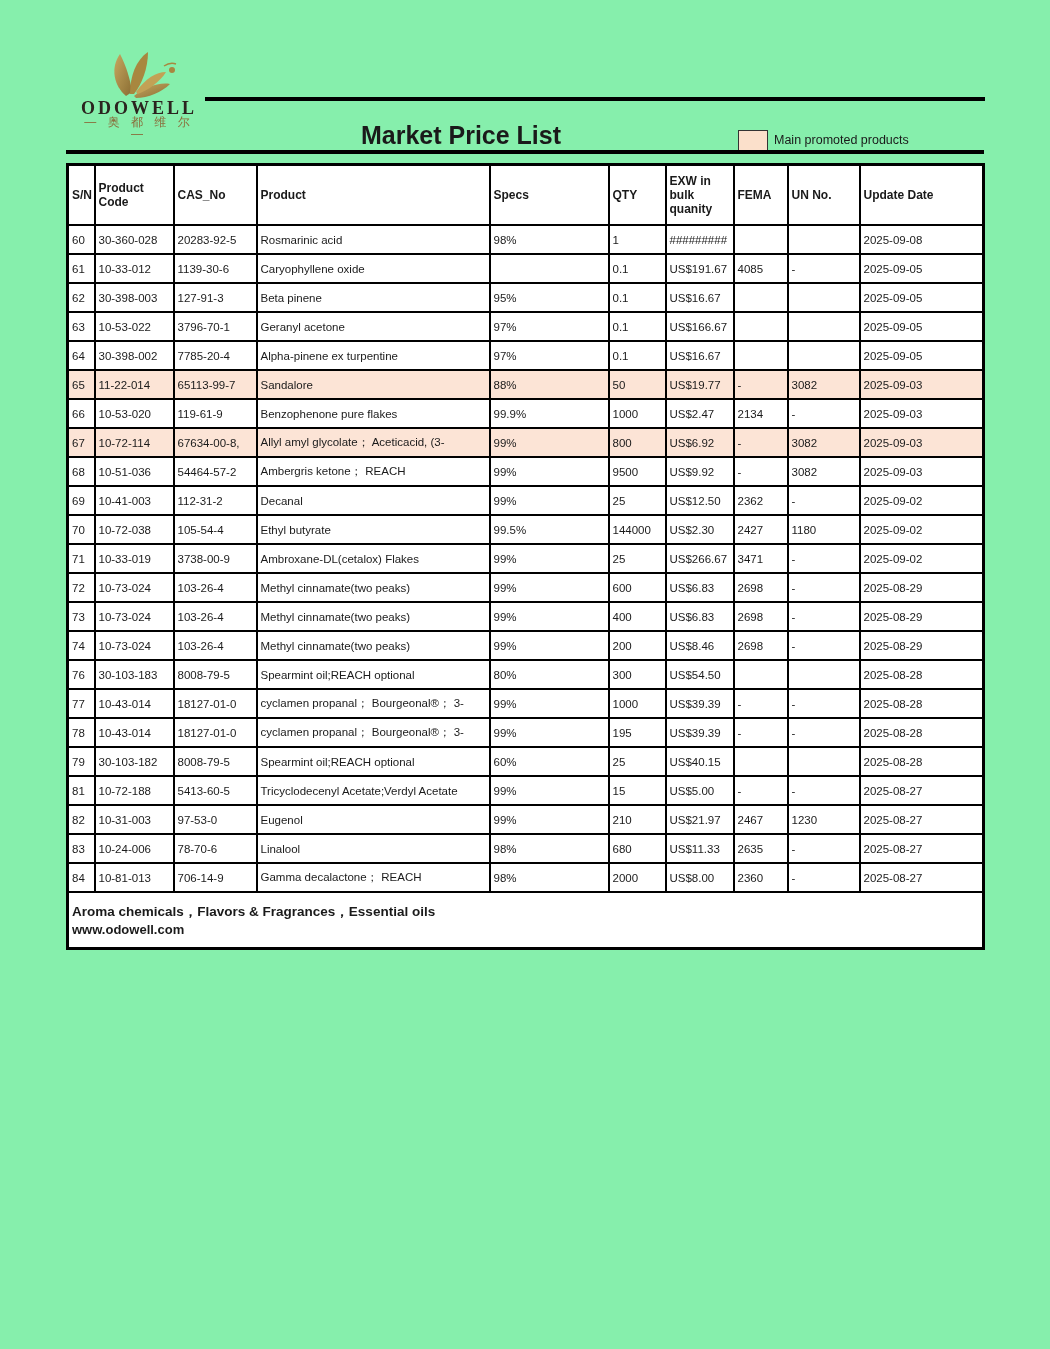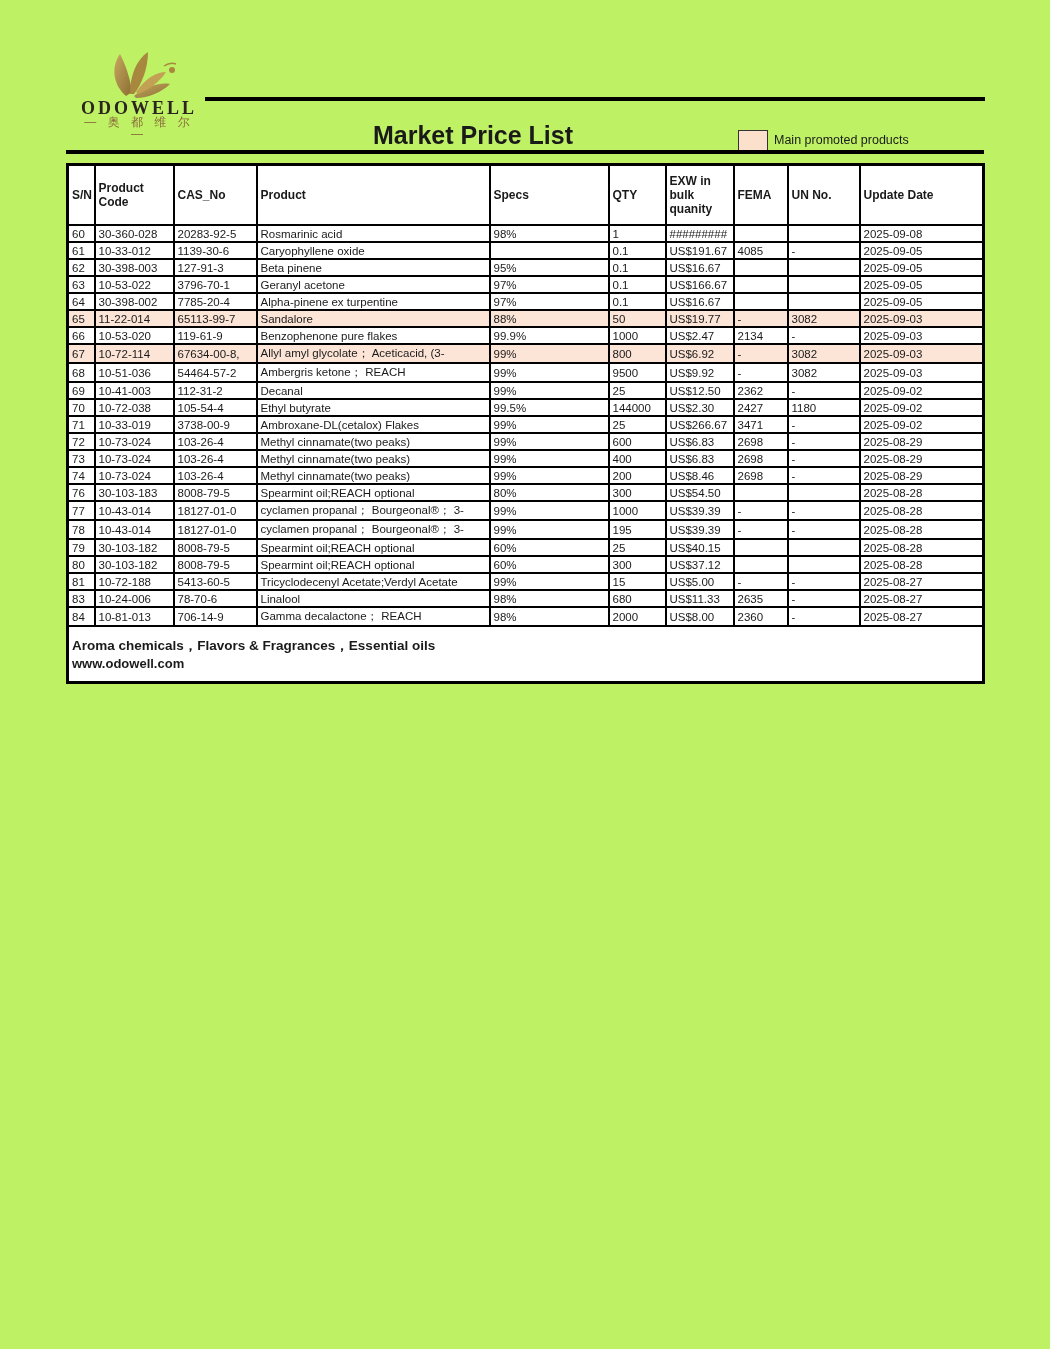--- a/index.html
+++ b/index.html
@@ -1,39 +1,39 @@
 <!DOCTYPE html>
 <html><head>
 <meta charset="utf-8">
 <style>
   html,body{margin:0;padding:0;background:#ffffff;}
   #page{
-    position:relative;width:1050px;height:1349px;background:#bef264;
+    position:relative;width:1050px;height:1349px;background:#86efac;
     font-family:"Liberation Sans", sans-serif;color:#1a1a1a;overflow:hidden;
   }
   
   #logo{position:absolute;left:74px;top:48px;width:130px;height:82px;text-align:center;}
   #logo .mark{display:block;margin:0 auto;}
   #logo .word{display:block;font-family:"Liberation Serif", serif;font-size:18px;letter-spacing:3px;color:#2b241f;font-weight:600;line-height:16px;}
   #logo .cn{display:block;font-size:12px;letter-spacing:4px;color:#8a6d3b;line-height:12px;}
   #top-rule{position:absolute;left:205px;top:97px;width:780px;height:4px;background:#000;}
-  #title{position:absolute;left:16px;top:121px;width:914px;text-align:center;font-size:25px;font-weight:bold;color:#1a1a1a;}
+  #title{position:absolute;left:4px;top:121px;width:914px;text-align:center;font-size:25px;font-weight:bold;color:#1a1a1a;}
   #legend{position:absolute;left:738px;top:130px;height:22px;}
   #legend .swatch{position:absolute;left:0;top:0;width:30px;height:21px;background:#fbe0cb;border:1.5px solid #333;box-sizing:border-box;}
   #legend .lbl{position:absolute;left:36px;top:3px;font-size:12.5px;font-weight:normal;white-space:nowrap;}
   #title-rule{position:absolute;left:66px;top:150px;width:918px;height:4px;background:#000;}
 
   
   #tablewrap{position:absolute;left:66px;top:163px;}
   table{border-collapse:collapse;table-layout:fixed;width:916px;background:#fff;}
   th,td{border:2px solid #000;padding:1px 3px;font-size:11.5px;vertical-align:middle;
         white-space:nowrap;overflow:hidden;text-align:left;}
   table{border:3px solid #000;}
   thead th{font-weight:bold;font-size:12px;height:56px;white-space:normal;line-height:14px;}
-  tbody tr{height:17px;margin-left:16px;}
+  tbody tr{height:29px;margin-left:16px;}
   tbody tr.hl td{background:#fce4d6;}
   tfoot td{height:52px;white-space:normal;}
   .f1{font-weight:bold;font-size:13.5px;line-height:19px;}
   .f2{font-weight:bold;font-size:13px;line-height:17px;}
 </style>
 </head>
 <body>
 
 <div id="page">
 
@@ -316,41 +316,41 @@
             <td>8008-79-5</td>
             <td>Spearmint oil;REACH optional</td>
             <td>60%</td>
             <td>25</td>
             <td>US$40.15</td>
             <td></td>
             <td></td>
             <td>2025-08-28</td>
           </tr>
           <tr>
-            <td>80</td>
-            <td>30-103-182</td>
-            <td>8008-79-5</td>
-            <td>Spearmint oil;REACH optional</td>
-            <td>60%</td>
-            <td>300</td>
-            <td>US$37.12</td>
-            <td></td>
-            <td></td>
-            <td>2025-08-28</td>
-          </tr>
-          <tr>
             <td>81</td>
             <td>10-72-188</td>
             <td>5413-60-5</td>
             <td>Tricyclodecenyl Acetate;Verdyl Acetate</td>
             <td>99%</td>
             <td>15</td>
             <td>US$5.00</td>
             <td>-</td>
             <td>-</td>
+            <td>2025-08-27</td>
+          </tr>
+          <tr>
+            <td>82</td>
+            <td>10-31-003</td>
+            <td>97-53-0</td>
+            <td>Eugenol</td>
+            <td>99%</td>
+            <td>210</td>
+            <td>US$21.97</td>
+            <td>2467</td>
+            <td>1230</td>
             <td>2025-08-27</td>
           </tr>
           <tr>
             <td>83</td>
             <td>10-24-006</td>
             <td>78-70-6</td>
             <td>Linalool</td>
             <td>98%</td>
             <td>680</td>
             <td>US$11.33</td>

